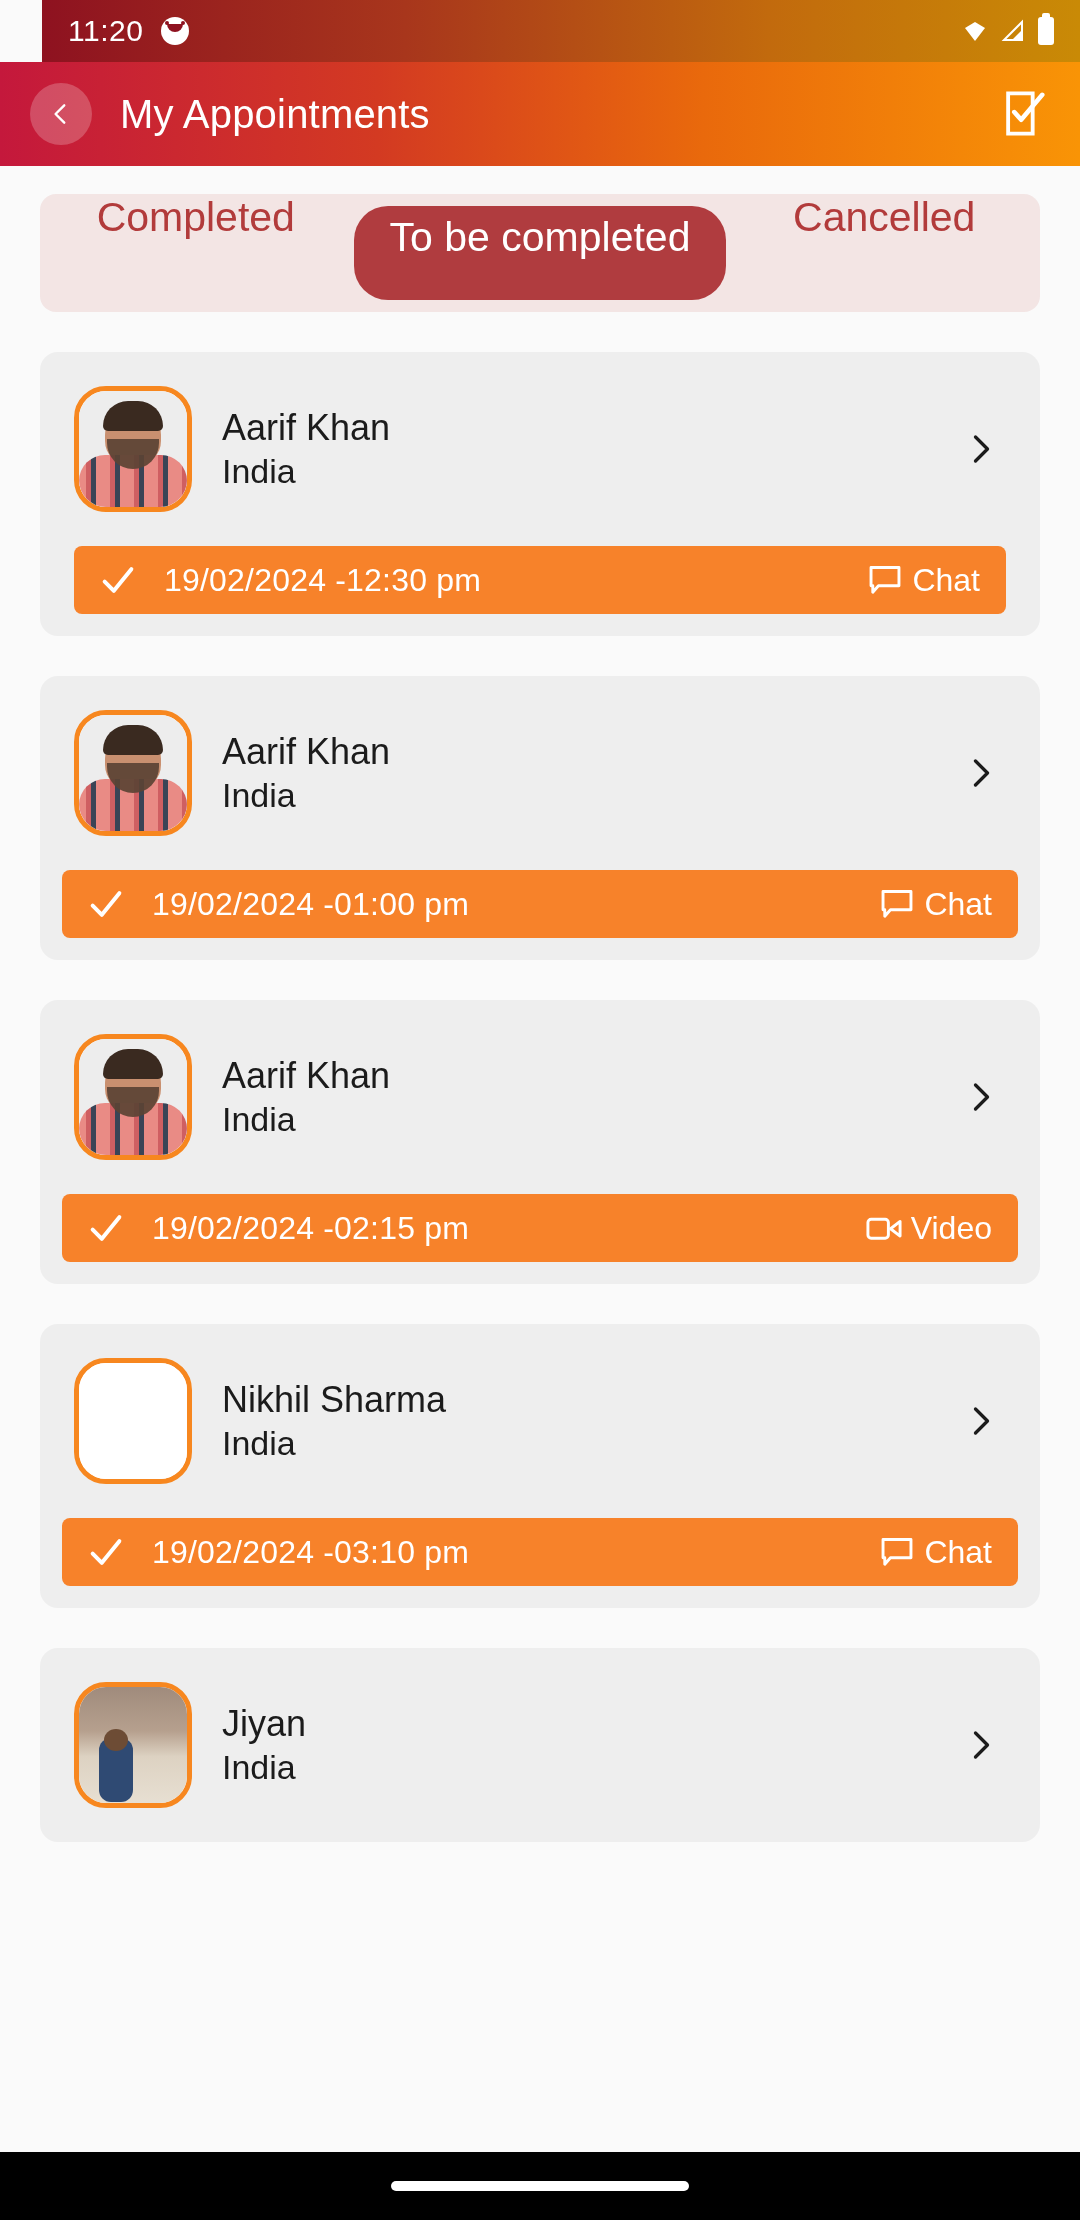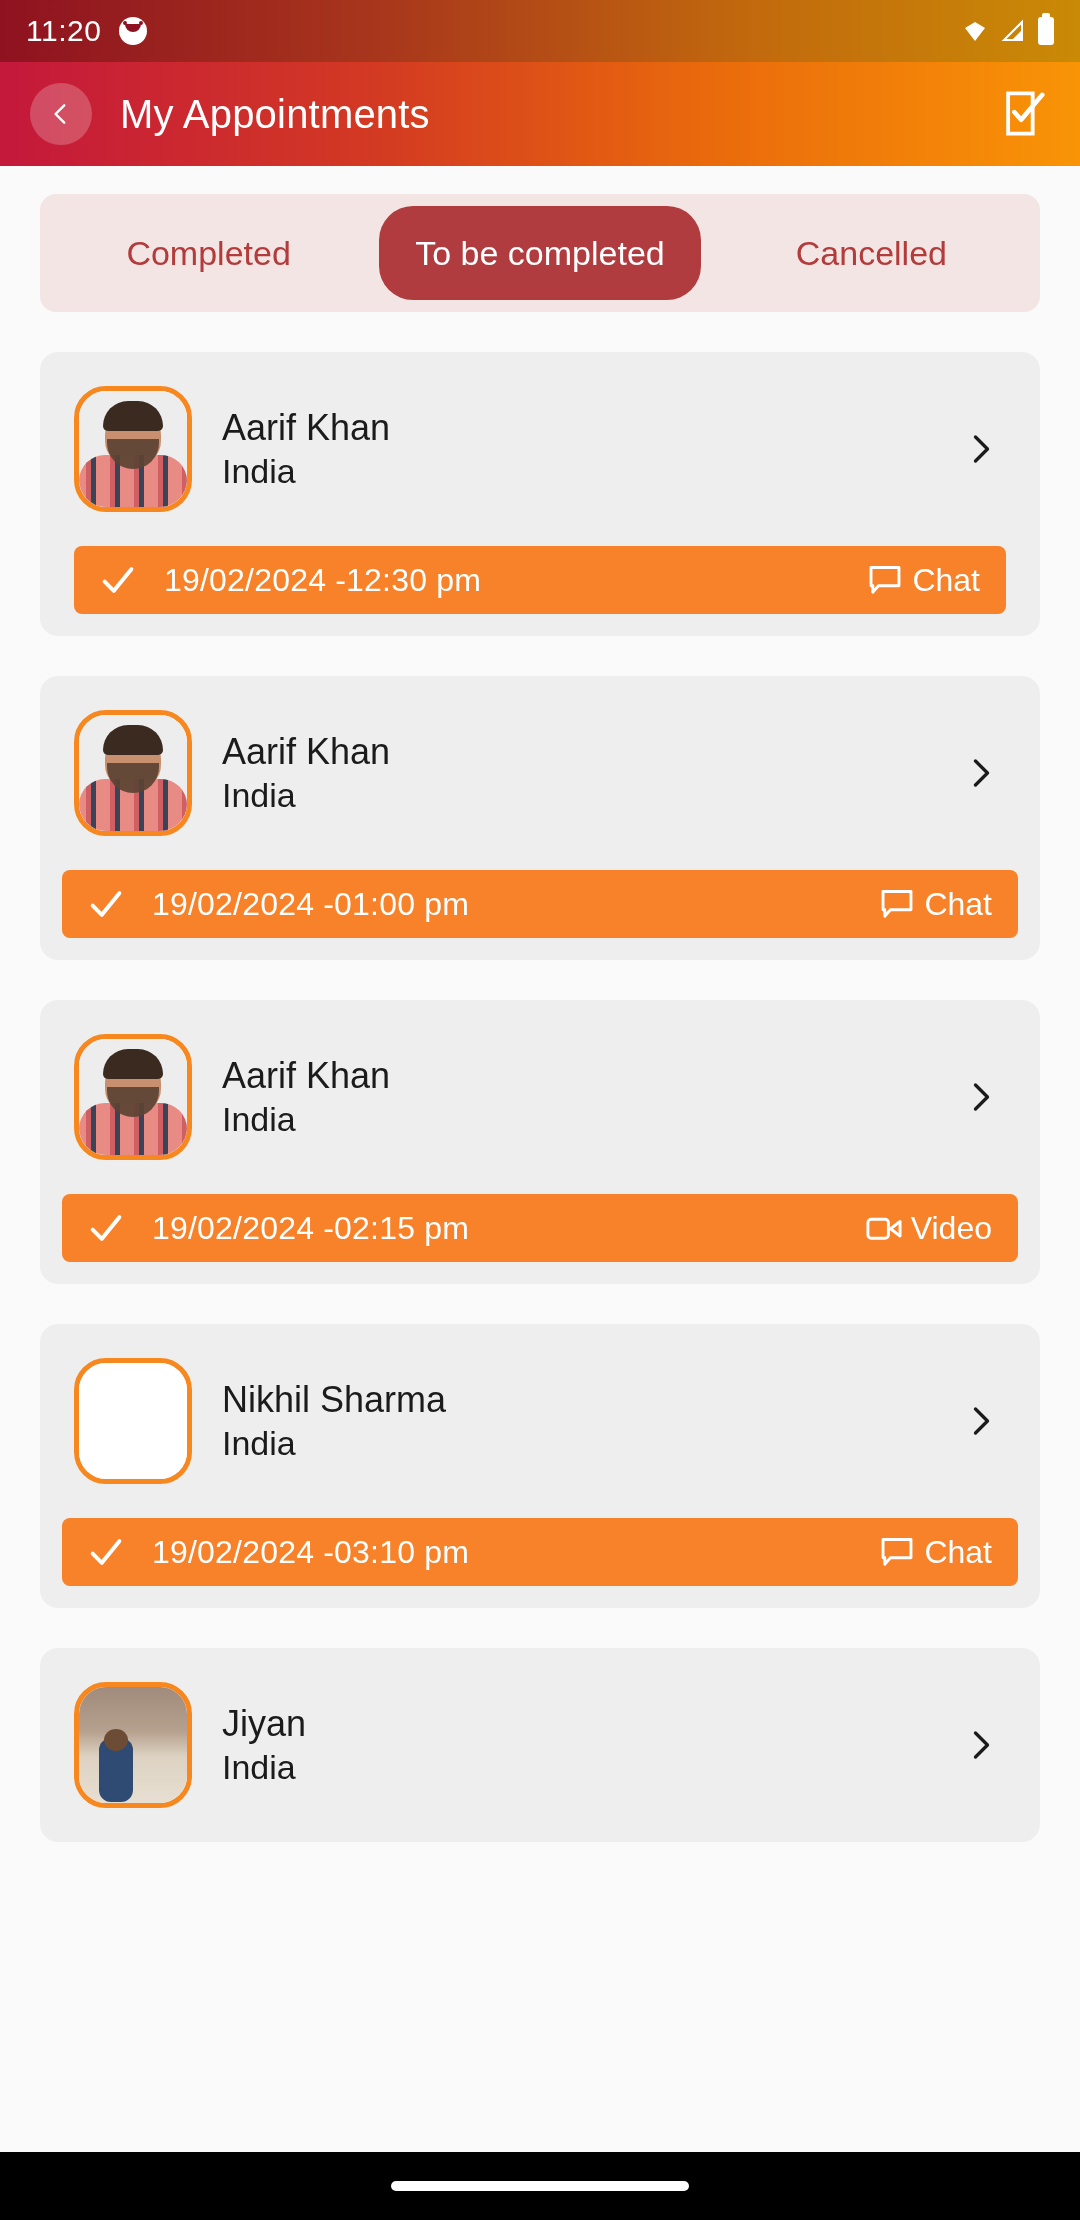--- a/index.html
+++ b/index.html
@@ -17,20 +17,21 @@
   }
 
   
   .statusbar {
     height: 62px;
     flex: 0 0 62px;
     background: linear-gradient(90deg, #8e1220 0%, #a8361c 35%, #c26a0d 70%, #c98a06 100%);
     display: flex; align-items: center;
     padding: 0 26px;
     color: #ffffff;
+    margin-left: 42px;
   }
   .sb-time {
     font-size: 30px; font-weight: 400; letter-spacing: .5px;
     color:#fff;
   }
   .sb-appicon {
     width: 28px; height: 28px; margin-left: 18px;
     border-radius: 50%;
     background:#fff;
     position: relative;
@@ -93,22 +94,22 @@
     margin: 28px 40px 0 40px;
     height: 118px;
     background: #f3e5e4;
     border-radius: 16px;
     display:flex; align-items:center; justify-content:space-between;
     padding: 0 0px;
   }
   .tab {
     flex: 1 1 0;
     height: 118px;
-    display:flex; align-items:center; justify-content:center;
-    font-size: 34px;
+    display:flex; align-items:flex-start; justify-content:center;
+    font-size: 41px;
     color:#b23b3b;
     cursor: pointer;
     border-radius: 16px;
     white-space: nowrap;
   }
   .tab.active {
     background: #b03c3f;
     color:#ffffff;
     border-radius: 34px;
     height: 94px;

